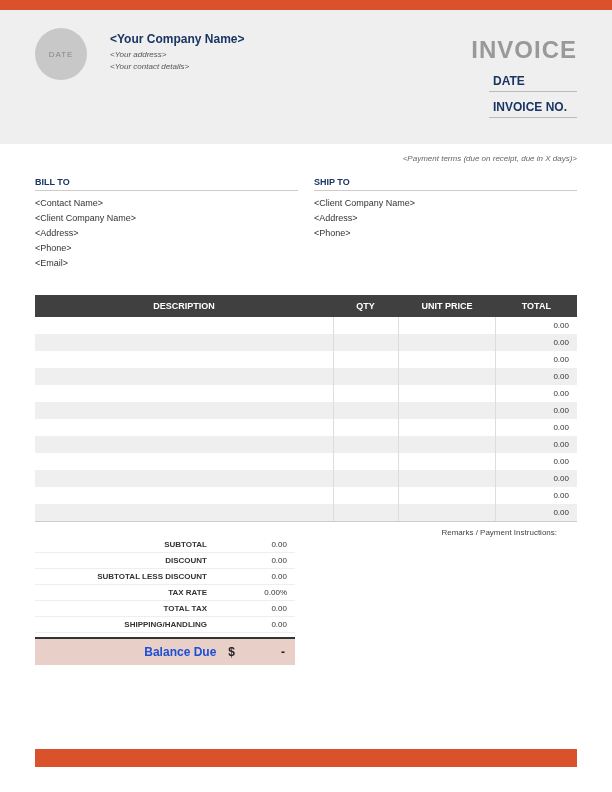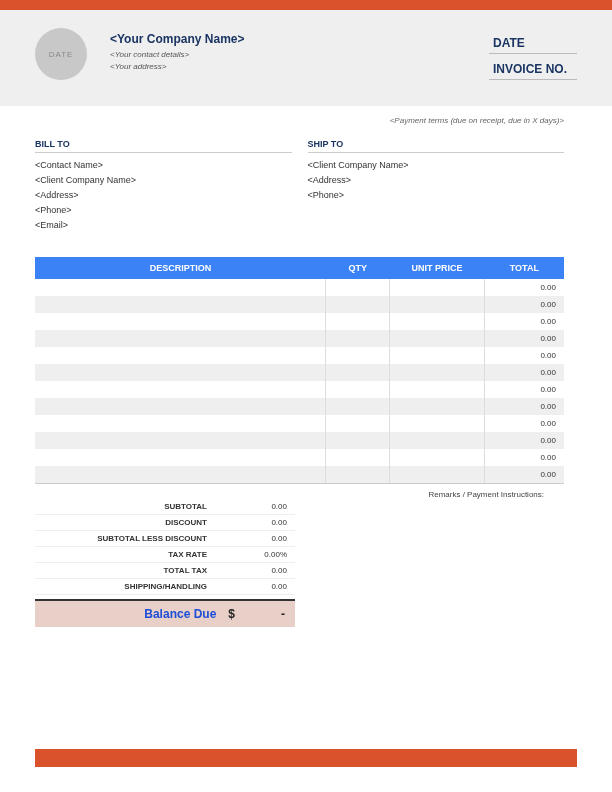--- a/index.html
+++ b/index.html
@@ -7,28 +7,28 @@
 .top-bar { height: 10px; background: #d9522c; }
 .header { background: #efefef; padding: 18px 35px 18px 35px; display: flex; }
 .logo-col { width: 75px; }
 .logo-circle { width: 52px; height: 52px; border-radius: 50%; background: #c8c8c8; display: flex; align-items: center; justify-content: center; color: #888; font-size: 8px; letter-spacing: 1px; }
 .company-col { flex: 1; padding-top: 4px; }
 .company-name { font-size: 12px; color: #1a3563; font-weight: bold; margin-bottom: 4px; }
 .company-line { font-size: 8px; color: #555; font-style: italic; margin-bottom: 3px; }
 .invoice-col { text-align: right; padding-top: 8px; }
 .invoice-title { font-size: 24px; color: #999; font-weight: bold; letter-spacing: 1px; margin-bottom: 10px; }
 .meta-row { font-size: 12px; color: #1a3563; font-weight: bold; border-bottom: 1px solid #bbb; padding-bottom: 3px; margin-bottom: 8px; min-width: 88px; display: inline-block; text-align: left; padding-left: 4px; }
-.content { padding: 10px 48px 0 35px; }
+.content { padding: 10px 35px 0 35px; }
 .payment-terms { text-align: right; font-size: 8px; font-style: italic; color: #666; margin-bottom: 14px; }
 .addresses { display: flex; gap: 16px; margin-bottom: 22px; }
 .addr-col { flex: 1; }
 .addr-heading { font-size: 9px; color: #1a3563; font-weight: bold; border-bottom: 1px solid #ccc; padding-bottom: 3px; margin-bottom: 7px; }
 .addr-line { font-size: 9px; color: #333; margin-bottom: 5px; }
 .items-table { width: 100%; border-collapse: collapse; }
-.items-table thead th { background: #3b82f6; color: #fff; font-size: 9px; font-weight: bold; padding: 6px 8px; text-align: center; }
+.items-table thead th { background: #404040; color: #fff; font-size: 9px; font-weight: bold; padding: 6px 8px; text-align: center; }
 .items-table thead th:first-child { text-align: center; width: 55%; }
 .items-table tbody td { font-size: 8px; padding: 3px 8px; height: 17px; text-align: right; }
 .items-table tbody tr:nth-child(odd) { background: #fff; }
 .items-table tbody tr:nth-child(even) { background: #efefef; }
 .items-table tbody tr.last-row td { border-bottom: 1px solid #ccc; }
 .col-divider { border-right: 1px solid #ddd; }
 .summary { display: flex; margin-top: 4px; flex-direction: column; }
 .remarks { flex: 1; text-align: right; font-size: 8px; color: #444; padding-right: 20px; padding-top: 2px; }
 .summary-table { width: 260px; }
 .sum-row { display: flex; justify-content: space-between; font-size: 8px; padding: 3px 8px; border-bottom: 1px solid #eee; }
@@ -46,24 +46,25 @@
 
 <div class="page">
 <div class="top-bar"></div>
 
 <div class="header">
   <div class="logo-col">
     <div class="logo-circle">DATE</div>
   </div>
   <div class="company-col">
     <div class="company-name">&lt;Your Company Name&gt;</div>
+    <div class="company-line">&lt;Your address&gt;</div>
     <div class="company-line">&lt;Your contact details&gt;</div>
-    <div class="company-line">&lt;Your address&gt;</div>
   </div>
   <div class="invoice-col">
+    <div class="invoice-title">INVOICE</div>
     <div class="meta-row">DATE</div><br>
     <div class="meta-row">INVOICE NO.</div>
   </div>
 </div>
 
 <div class="content">
   <div class="payment-terms">&lt;Payment terms (due on receipt, due in X days)&gt;</div>
 
   <div class="addresses">
     <div class="addr-col">

